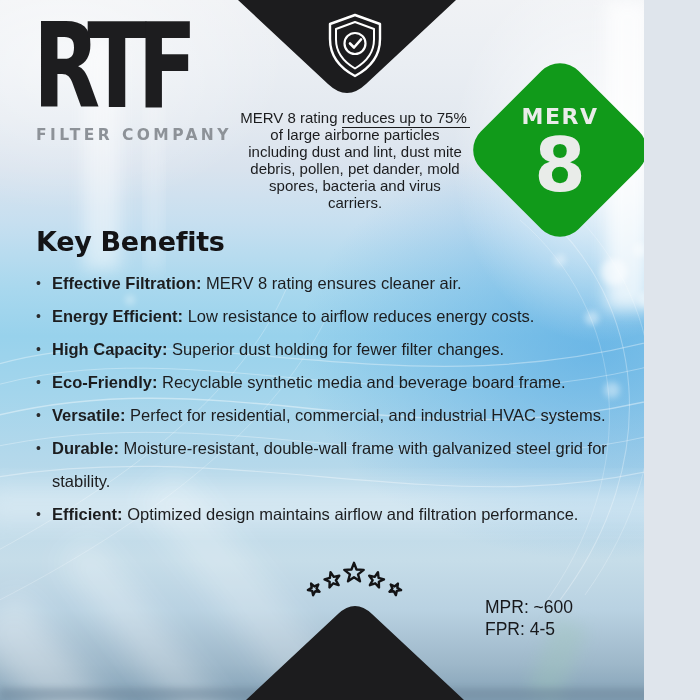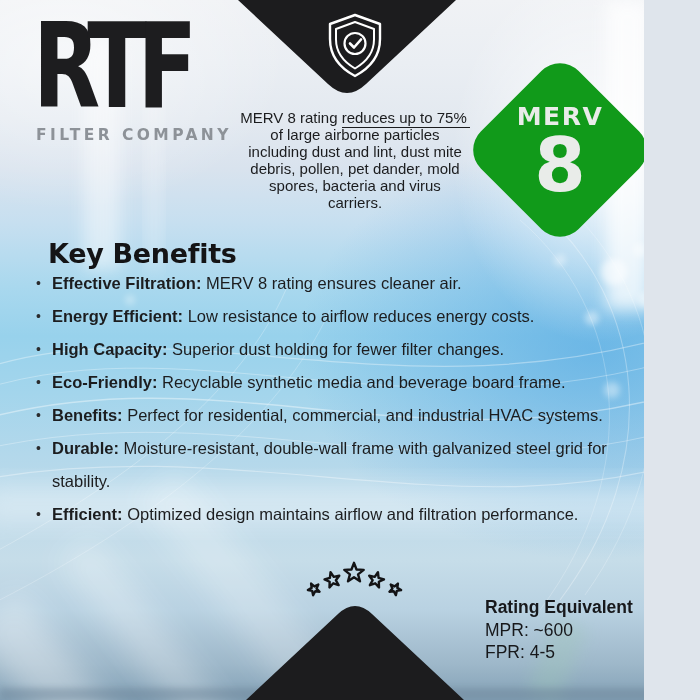--- a/index.html
+++ b/index.html
@@ -32,24 +32,24 @@
   .intro{position:absolute;left:220px;top:109px;width:270px;margin:0;
     text-align:center;font-size:15px;line-height:17px;color:#1b1c1e;
     white-space:pre-line;}
   .intro .ul{border-bottom:1.5px solid #1b1c1e;padding-bottom:1px;padding-right:3px;}
   
   .diamond{position:absolute;left:491px;top:81px;width:138px;height:138px;
     border-radius:26px;transform:rotate(45deg);}
   .diamond-content{position:absolute;left:491px;top:81px;width:138px;height:138px;
     display:flex;flex-direction:column;align-items:center;justify-content:center;
     color:#e9ece9;font-family:"DejaVu Sans",sans-serif;font-weight:800;}
-  .diamond-merv{font-size:25px;letter-spacing:1.5px;line-height:26px;}
+  .diamond-merv{font-size:22px;letter-spacing:1.5px;line-height:26px;}
   .diamond-num{font-size:74px;line-height:62px;margin-top:4px;}
   
-  .kb{position:absolute;left:36px;top:226px;margin:12px;
+  .kb{position:absolute;left:36px;top:226px;margin:0;
     font-family:"DejaVu Sans",sans-serif;font-weight:800;font-size:27px;
     letter-spacing:-0.3px;color:#141416;}
   .list{position:absolute;left:36px;top:267px;width:648px;}
   .benefit{display:flex;font-size:16.5px;line-height:33px;color:#1c1d1f;}
   .dot{width:16px;flex:0 0 16px;font-size:14px;color:#2a2b2d;}
   .b-body{flex:1;}
   .b-label{font-weight:700;}
   .b-text{white-space:pre-line;margin-top:32px;}
   
   .stars{position:absolute;left:302px;top:559px;}
@@ -165,21 +165,21 @@
     <div class="benefit">
         <span class="dot">•</span>
         <div class="b-body"><span class="b-label">High Capacity:</span><span class="b-text"> Superior dust holding for fewer filter changes.</span></div>
       </div>
     <div class="benefit">
         <span class="dot">•</span>
         <div class="b-body"><span class="b-label">Eco-Friendly:</span><span class="b-text"> Recyclable synthetic media and beverage board frame.</span></div>
       </div>
     <div class="benefit">
         <span class="dot">•</span>
-        <div class="b-body"><span class="b-label">Benefits:</span><span class="b-text"> Perfect for residential, commercial, and industrial HVAC systems.</span></div>
+        <div class="b-body"><span class="b-label">Versatile:</span><span class="b-text"> Perfect for residential, commercial, and industrial HVAC systems.</span></div>
       </div>
     <div class="benefit">
         <span class="dot">•</span>
         <div class="b-body"><span class="b-label">Durable:</span><span class="b-text"> Moisture-resistant, double-wall frame with galvanized steel grid for
 stability.</span></div>
       </div>
     <div class="benefit">
         <span class="dot">•</span>
         <div class="b-body"><span class="b-label">Efficient:</span><span class="b-text"> Optimized design maintains airflow and filtration performance.</span></div>
       </div>
@@ -193,17 +193,16 @@
       <path vector-effect="non-scaling-stroke" transform="translate(74,21) scale(0.8) rotate(14)" d="M0 -10 L2.47 -3.4 L9.51 -3.09 L3.99 1.3 L5.88 8.09 L0 4.2 L-5.88 8.09 L-3.99 1.3 L-9.51 -3.09 L-2.47 -3.4 Z"></path>
       <path vector-effect="non-scaling-stroke" transform="translate(93,30) scale(0.62) rotate(28)" d="M0 -10 L2.47 -3.4 L9.51 -3.09 L3.99 1.3 L5.88 8.09 L0 4.2 L-5.88 8.09 L-3.99 1.3 L-9.51 -3.09 L-2.47 -3.4 Z"></path>
     </g>
   </svg>
 
   <svg class="bottom-tri" width="218" height="104" viewBox="0 0 218 104">
     <path d="M0 104 L92 18 Q109 2 126 18 L218 104 Z" fill="#1c1c1e"></path>
   </svg>
 
   <div class="rating-eq">
-    <div class="re-title">Rating Equivalent</div>
     <div class="re-line">MPR: ~600</div>
     <div class="re-line">FPR: 4-5</div>
   </div>
 </div>
 
 </body></html>

